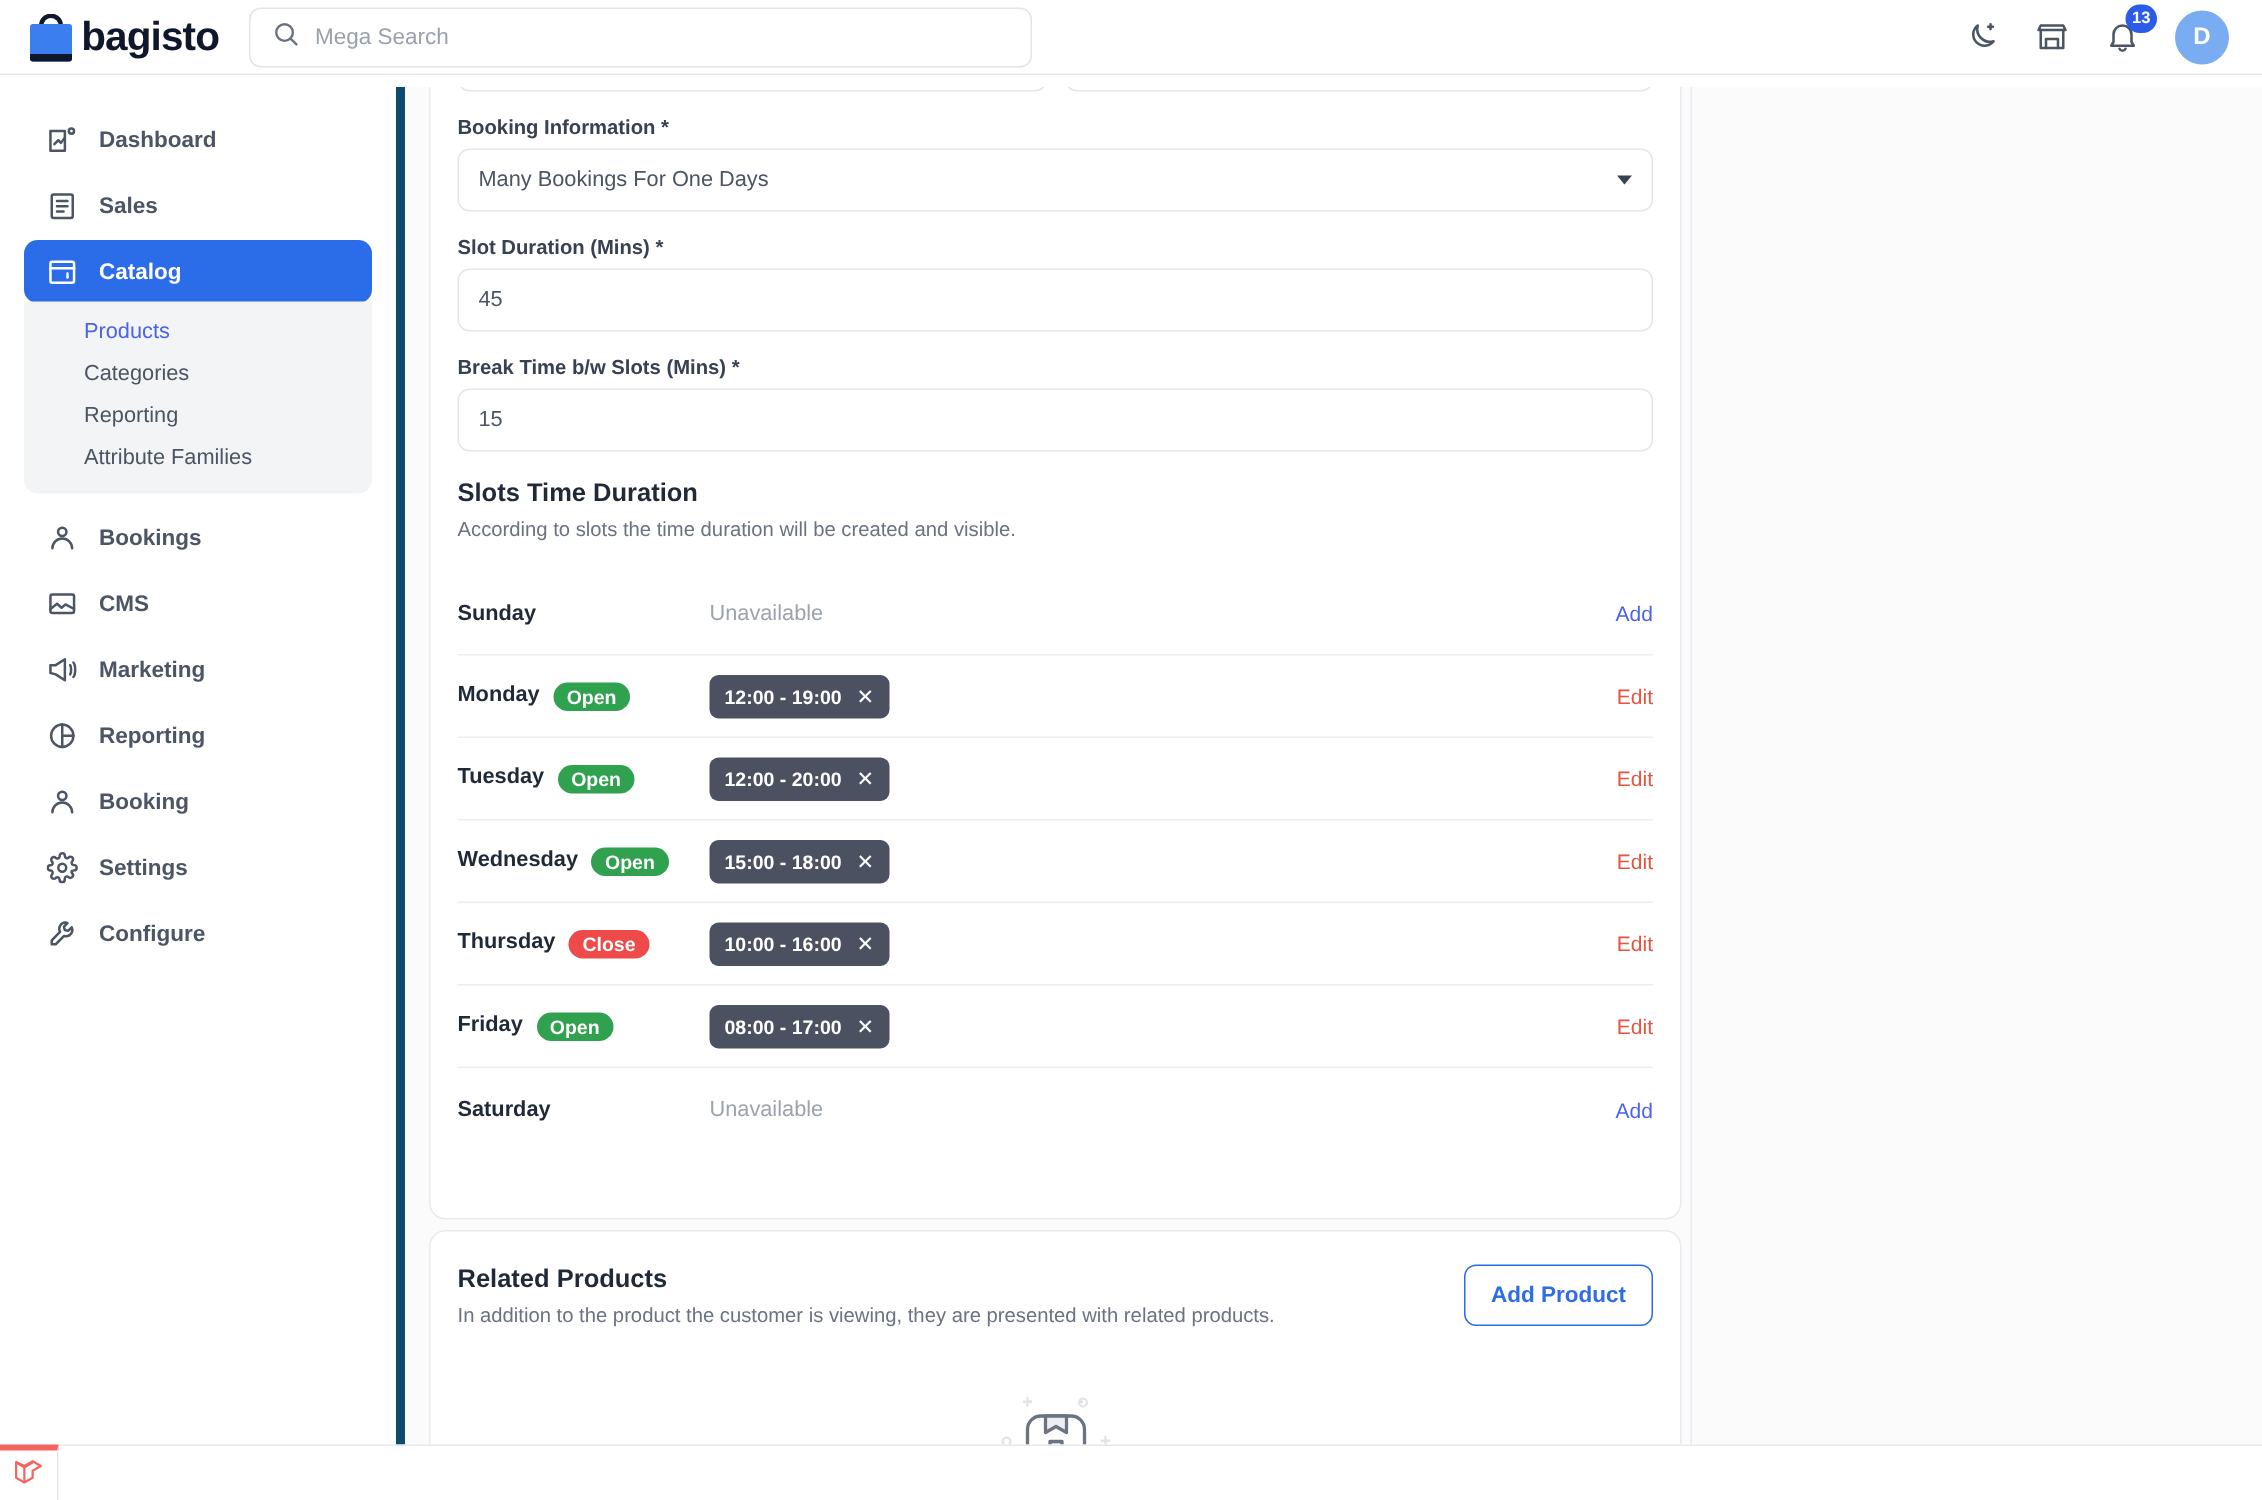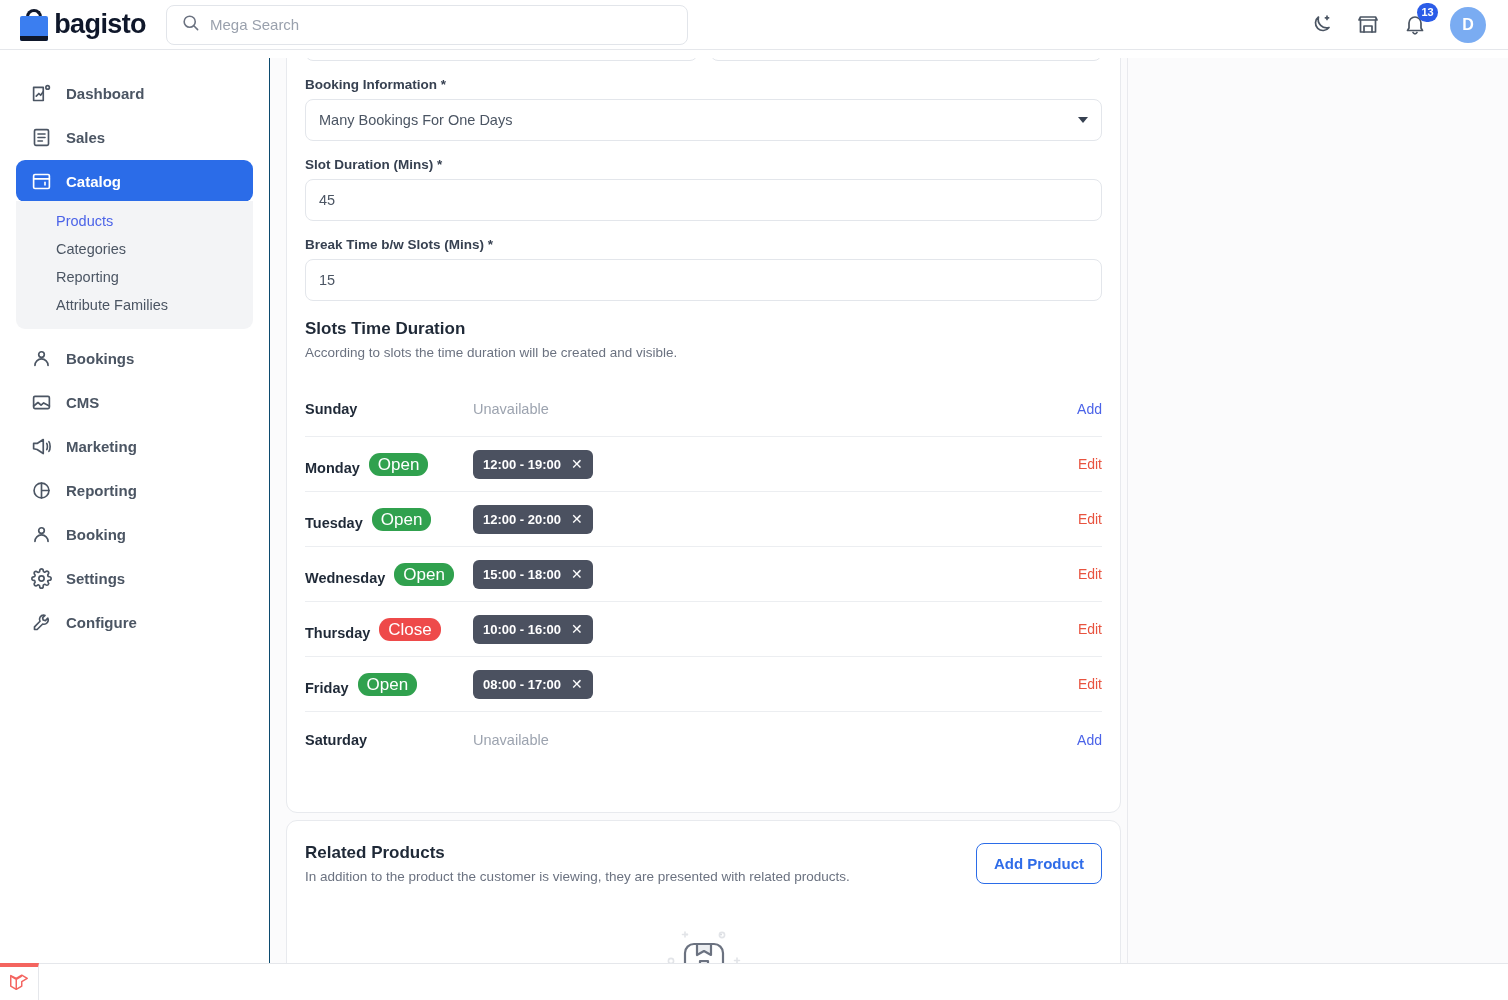--- a/index.html
+++ b/index.html
@@ -61,21 +61,21 @@
   .avatar {
     width: 36px; height: 36px; border-radius: 50%;
     background: #7aacf2; color: #fff; font-size: 16px; font-weight: 600;
     display: flex; align-items: center; justify-content: center; cursor: pointer;
   }
 
   
   .sidebar {
     position: absolute; top: 58px; left: 0;
     width: 270px; height: 942px;
-    background: #ffffff; border-right: 1px solid #0c4a6e;
+    background: #ffffff; border-right: 6px solid #0c4a6e;
     padding: 14px 16px 0 16px;
     overflow: hidden;
   }
   .nav-item {
     display: flex; align-items: center; gap: 14px;
     height: 42px; padding: 0 14px; border-radius: 9px;
     font-size: 15px; font-weight: 600; color: #4b5563; cursor: pointer;
     margin-bottom: 2px;
   }
   .nav-item.active { background: #2b6ce8; color: #fff; }
@@ -123,24 +123,24 @@
   .sec-sub { font-size: 13.5px; color: #6b7280; }
 
   .day-list { margin-top: 22px; }
   .day-row {
     display: flex; align-items: center; min-height: 55px;
     border-bottom: 1px solid #eceef1; padding: 6px 0;
   }
   .day-row:last-child { border-bottom: none; }
   .day-name {
     font-size: 14.5px; font-weight: 700; color: #1f2937;
-    display: flex; align-items: flex-end; gap: 9px; width: 168px; flex: none;
+    display: flex; align-items: flex-start; gap: 9px; width: 168px; flex: none;
   }
   .pill {
-    font-size: 17px; font-weight: 400; color: #fff;
+    font-size: 13px; font-weight: 700; color: #fff;
     border-radius: 11px; padding: 3px 9px; line-height: 1;
   }
   .pill.open { background: #30a14e; }
   .pill.close { background: #ee4a4a; }
   .slot-area { flex: 1; display: flex; align-items: center; gap: 8px; }
   .slot-chip {
     background: #4b5160; color: #fff; border-radius: 6px;
     font-size: 13px; font-weight: 700;
     padding: 7px 10px; display: inline-flex; align-items: center; gap: 10px;
   }

